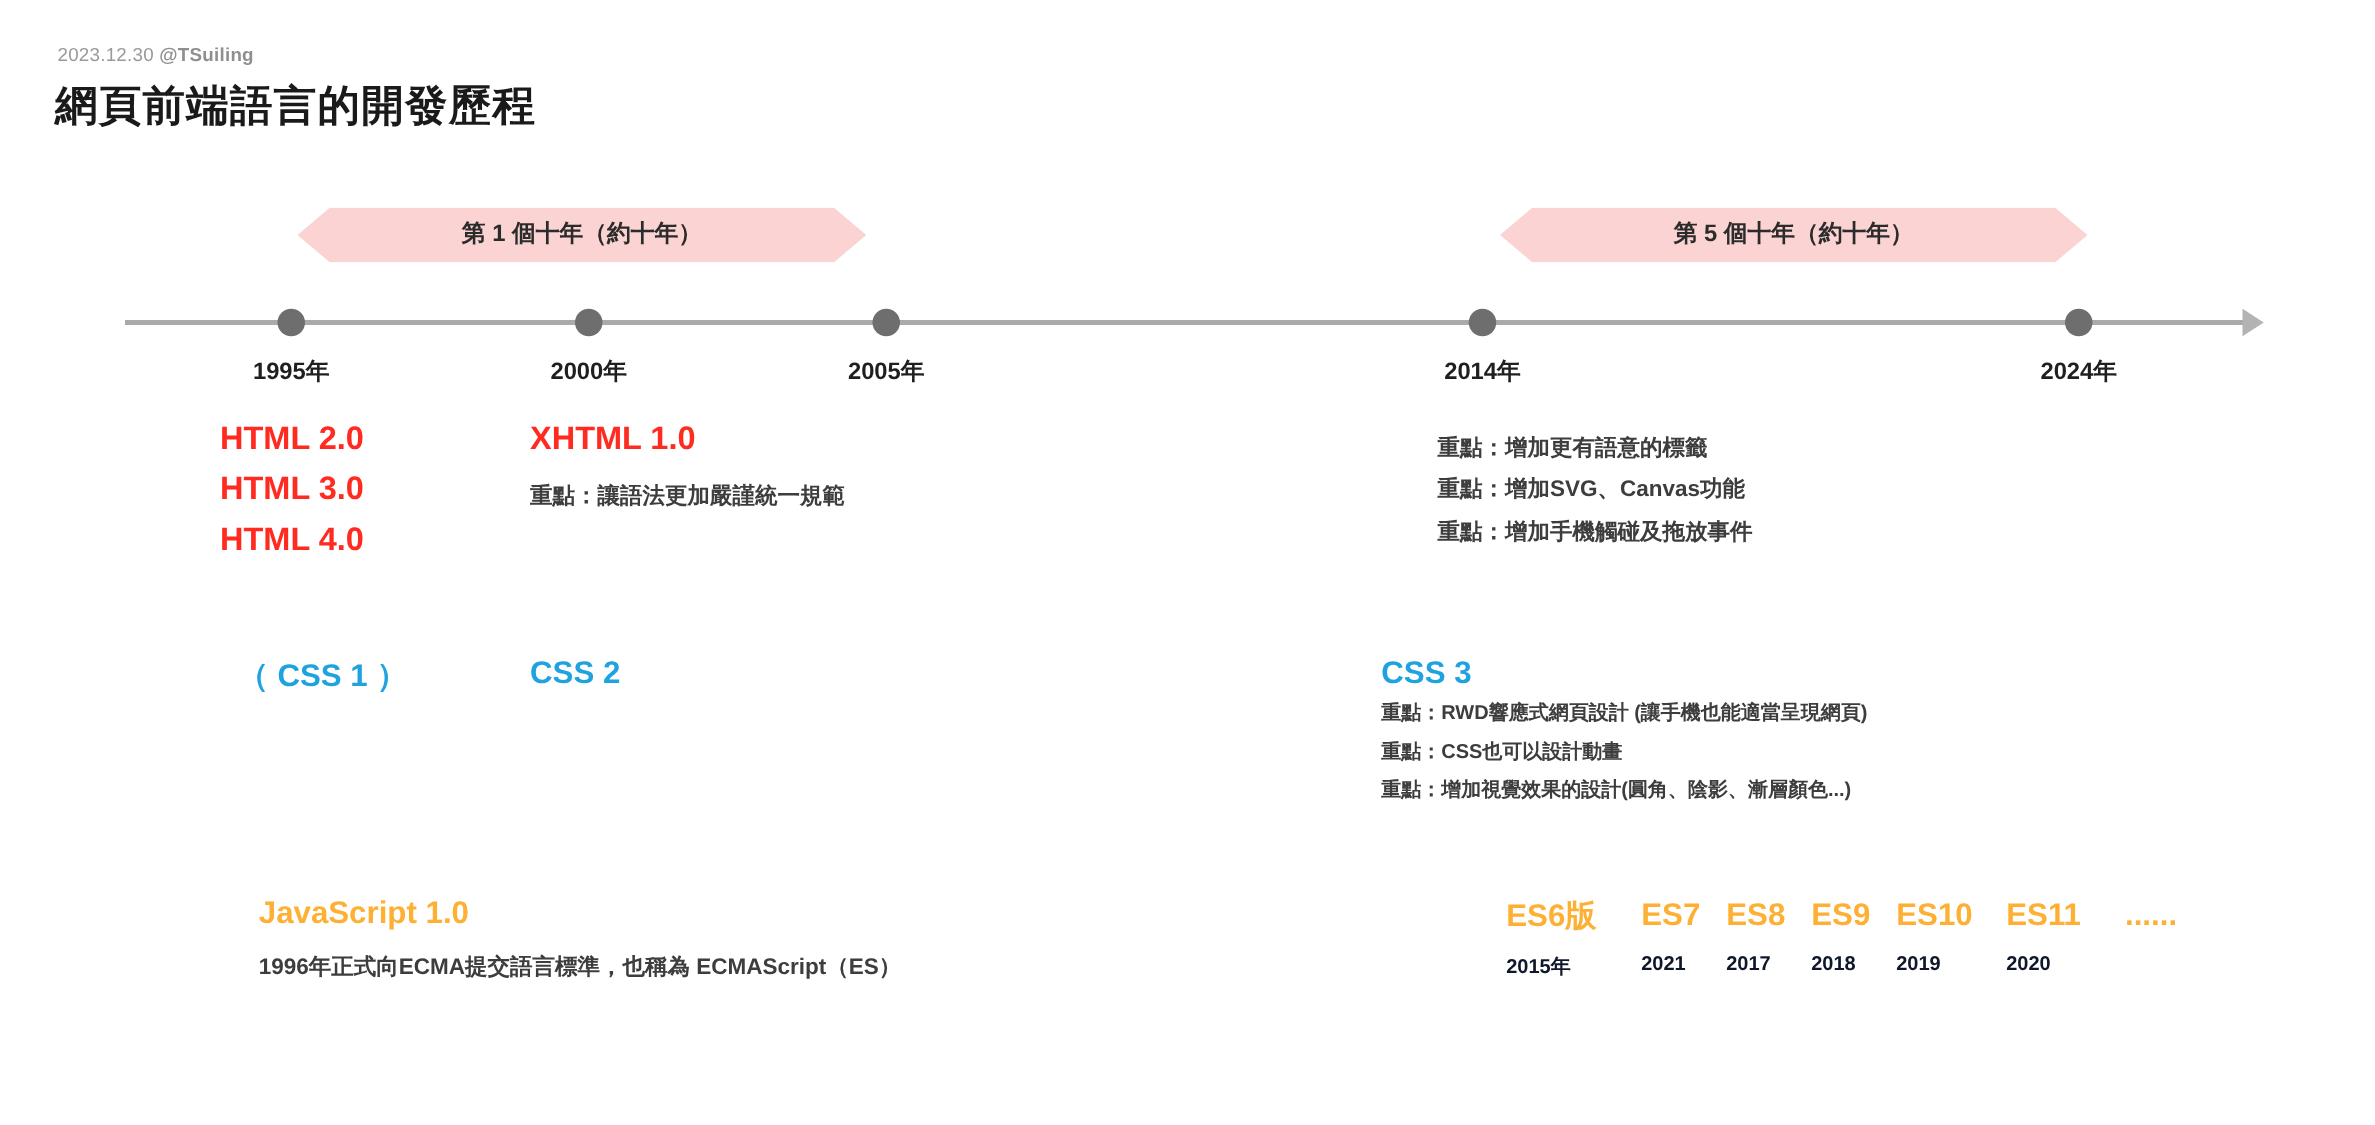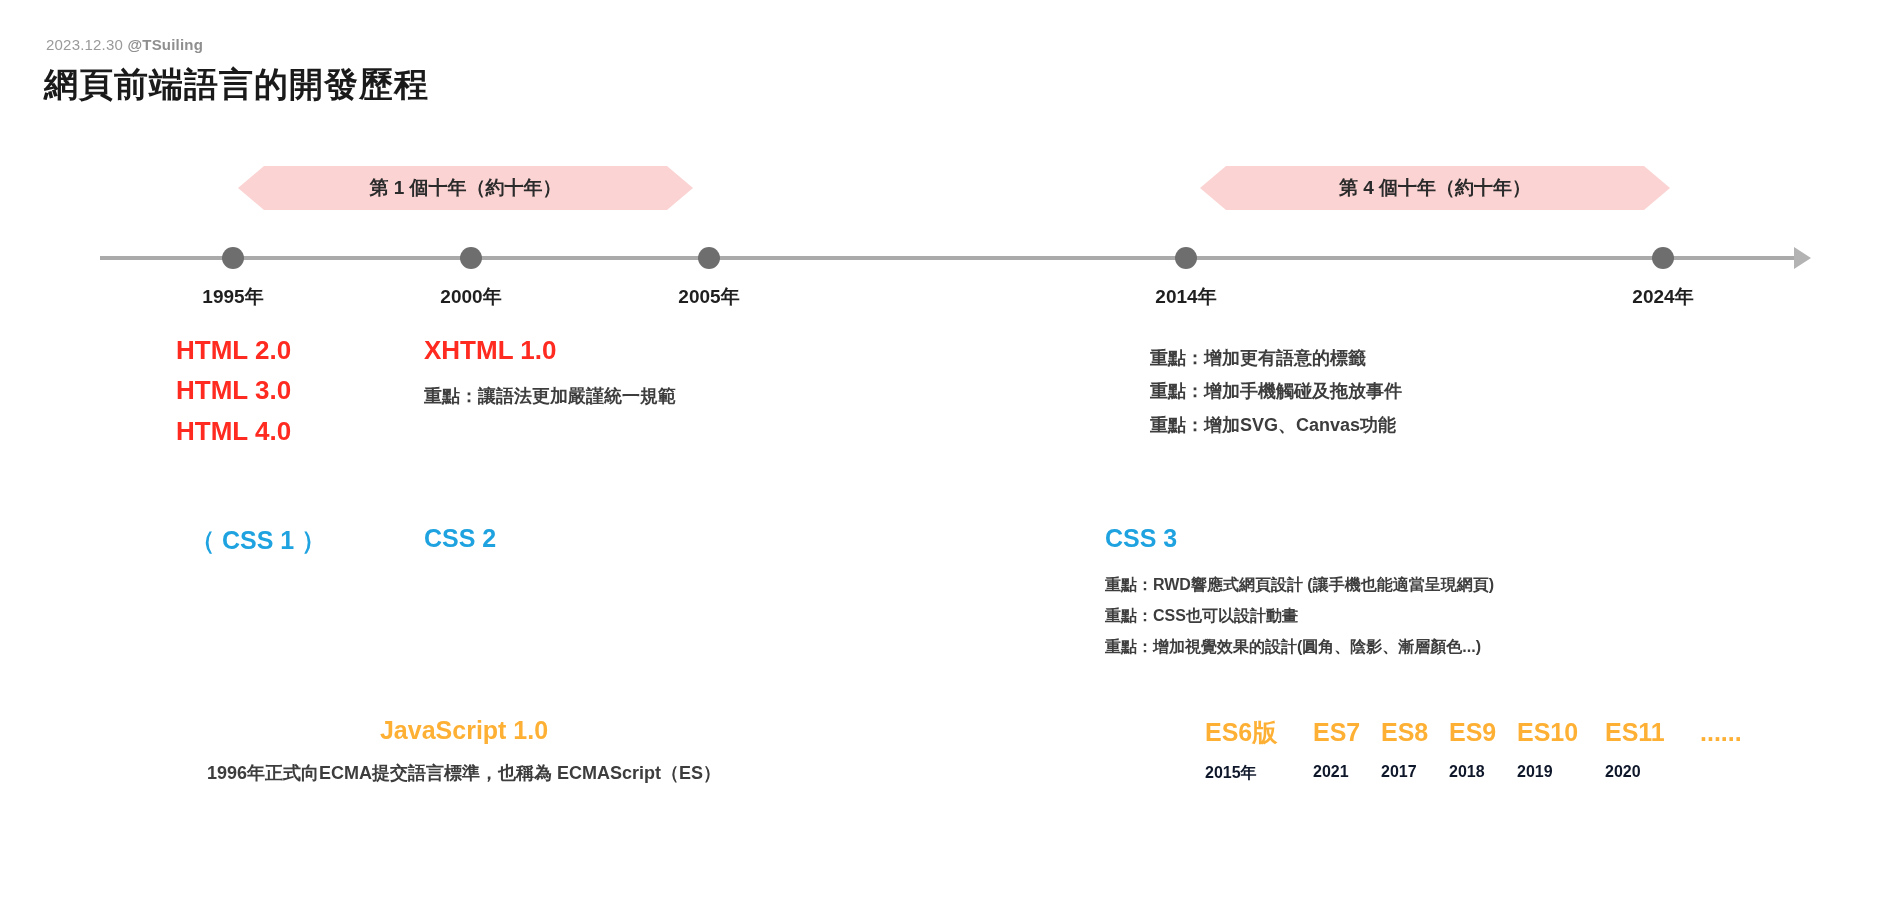--- a/index.html
+++ b/index.html
@@ -143,24 +143,24 @@
   #xhtml-2000 .note { margin-top: 10px; }
 
   
   #html5-2014 { left: 1150px; top: 330px; }
   #html5-2014 .note-block { margin-top: 12px; }
 
   
   #css1 { left: 190px; top: 524px; }
   #css2 { left: 424px; top: 524px; }
   #css3 { left: 1105px; top: 524px; }
-  #css3 .note-block { margin-top: 16px; }
-
-  
-  #js-1996 { left: 207px; top: 716px; text-align: center; }
+  #css3 .note-block { margin-top: 2px; }
+
+  
+  #js-1996 { left: 207px; top: 716px; }
   #js-1996 .note { margin-top: 12px; }
 
   
   #es-versions { left: 1205px; top: 716px; }
   .es-row { display: flex; align-items: center; }
   .es-row .es-item { font-size: 25px; font-weight: bold; color: #fdb034; white-space: nowrap; }
   .es-years { display: flex; margin-top: 14px; }
   .es-years .es-year {
     font-size: 16px; font-weight: bold; color: #0f172a; white-space: nowrap;
   }
@@ -175,21 +175,21 @@
     <span class="handle">@TSuiling</span>
   </div>
   <div class="title">網頁前端語言的開發歷程</div>
 
   <div class="decade" id="decade-1">
     <div class="bar"></div>
     <div class="label">第 1 個十年（約十年）</div>
   </div>
   <div class="decade" id="decade-3">
     <div class="bar"></div>
-    <div class="label">第 4 個十年（約十年）</div>
+    <div class="label">第 5 個十年（約十年）</div>
   </div>
 
   <div class="axis-line"></div>
   <div class="axis-head"></div>
 
   <div class="node" style="left:222px;"></div>
   <div class="node" style="left:460px;"></div>
   <div class="node" style="left:698px;"></div>
   <div class="node" style="left:1175px;"></div>
   <div class="node" style="left:1652px;"></div>
@@ -207,22 +207,22 @@
   </div>
 
   <div class="group" id="xhtml-2000">
     <div class="head-red">XHTML 1.0</div>
     <div class="note">重點：讓語法更加嚴謹統一規範</div>
   </div>
 
   <div class="group" id="html5-2014">
     <div class="note-block">
       <div class="note">重點：增加更有語意的標籤</div>
+      <div class="note">重點：增加SVG、Canvas功能</div>
       <div class="note">重點：增加手機觸碰及拖放事件</div>
-      <div class="note">重點：增加SVG、Canvas功能</div>
     </div>
   </div>
 
   <div class="group" id="css1">
     <div class="head-blue">（ CSS 1 ）</div>
   </div>
   <div class="group" id="css2">
     <div class="head-blue">CSS 2</div>
   </div>
   <div class="group" id="css3">

